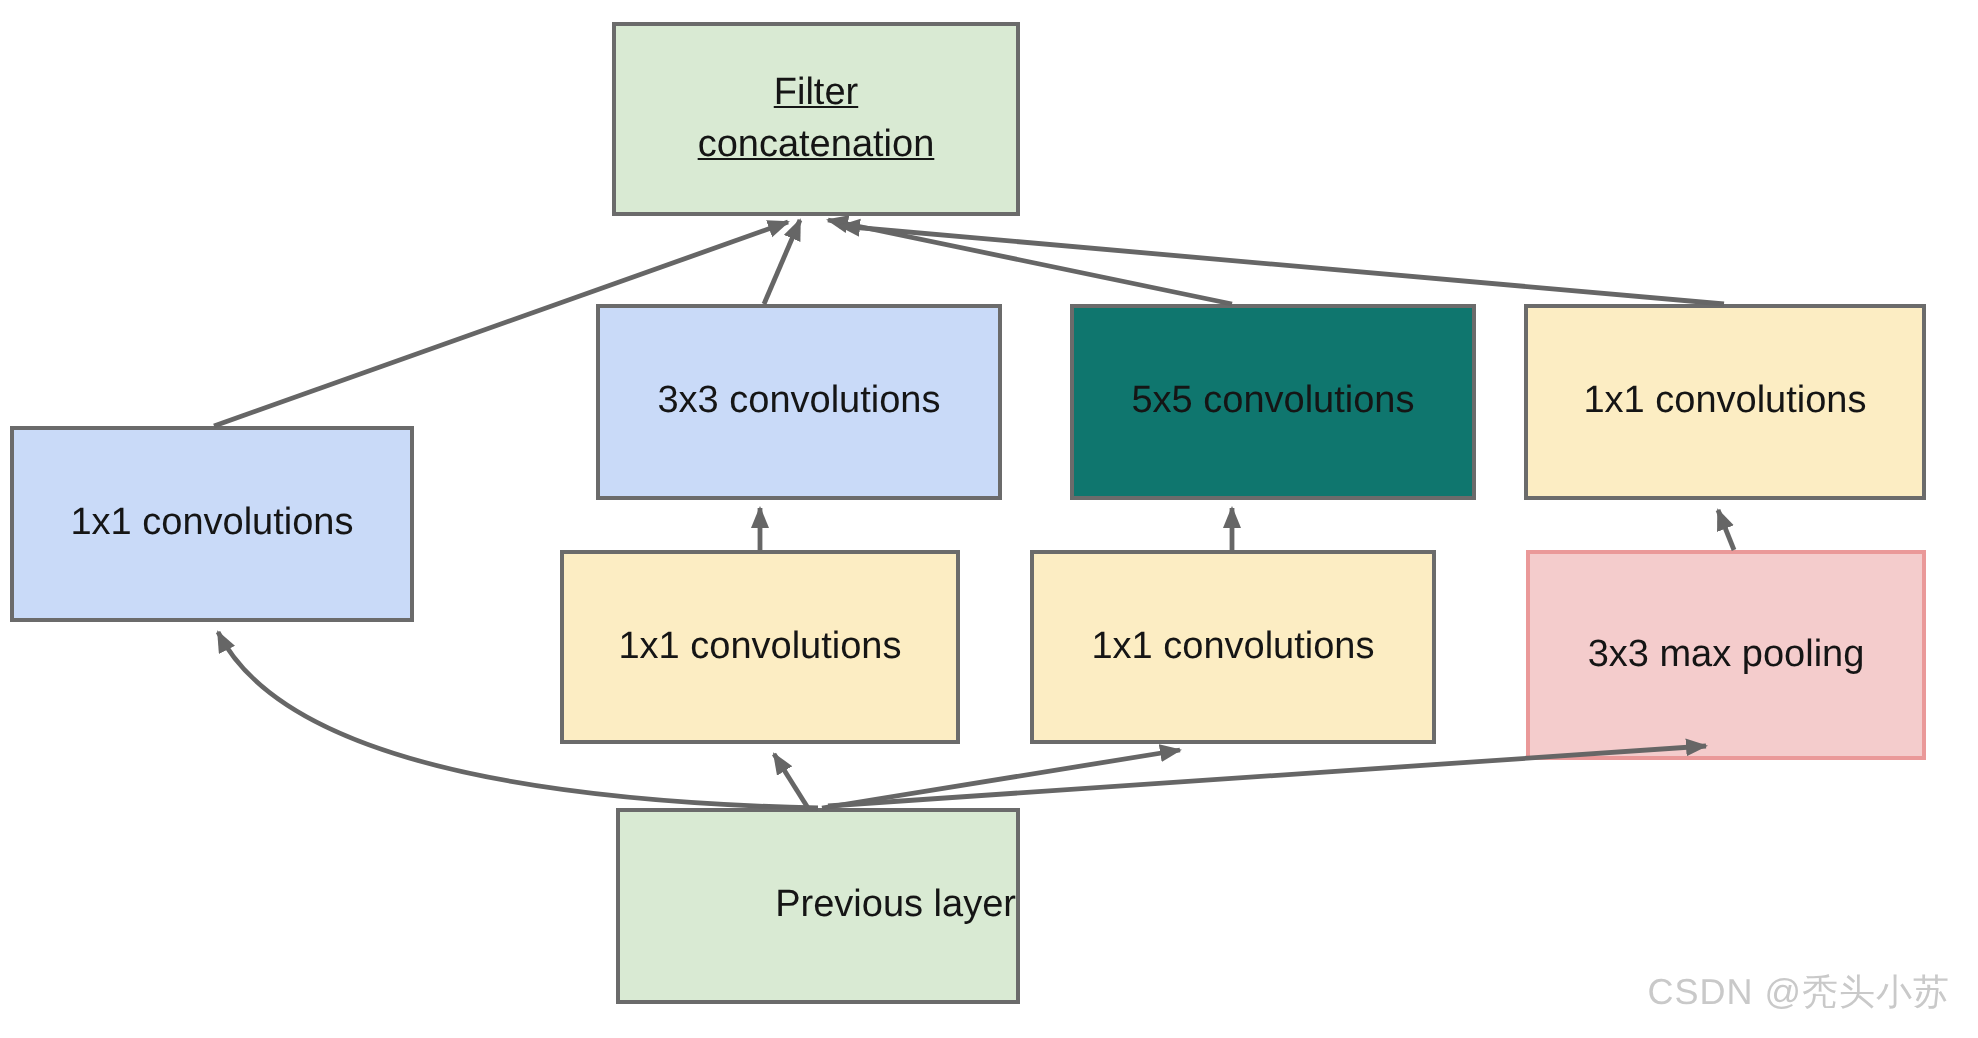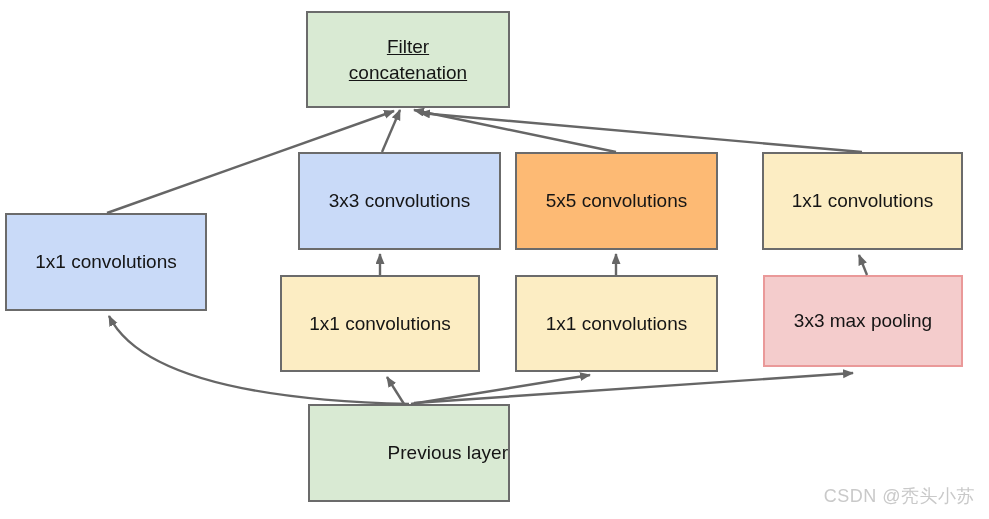--- a/index.html
+++ b/index.html
@@ -44,21 +44,21 @@
     z-index: 1;
   }
   
   .n0 { left: 306px; top: 11px;  width: 204px; height: 97px; text-decoration: underline; }
   .n1 { left: 5px;   top: 213px; width: 202px; height: 98px; }
   .n2 { left: 282px; top: 152px; width: 203px; height: 98px; margin-left: 16px; }
   .n3 { left: 515px; top: 152px; width: 203px; height: 98px; }
   .n4 { left: 762px; top: 152px; width: 201px; height: 98px; }
   .n5 { left: 280px; top: 275px; width: 200px; height: 97px; }
   .n6 { left: 515px; top: 275px; width: 203px; height: 97px; }
-  .n7 { left: 763px; top: 275px; width: 200px; height: 92px; }
+  .n7 { left: 763px; top: 275px; width: 200px; height: 105px; }
   .n8 { left: 308px; top: 404px; width: 202px; height: 98px; justify-content: flex-end; }
   .watermark {
     position: absolute;
     right: 14px;
     top: 484px;
     font-size: 18px;
     color: #c9c9c9;
     text-shadow: 1px 1px 1px #ffffff;
     z-index: 3;
     letter-spacing: 0.5px;
@@ -94,21 +94,21 @@
   </div>
 
   <div class="node n1" style="background: rgb(201, 218, 248); border-color: rgb(107, 107, 107);">
     <span>1x1 convolutions</span>
   </div>
 
   <div class="node n2" style="background: rgb(201, 218, 248); border-color: rgb(107, 107, 107);">
     <span>3x3 convolutions</span>
   </div>
 
-  <div class="node n3" style="background: #fdba74; border-color: rgb(107, 107, 107);">
+  <div class="node n3" style="background: #0f766e; border-color: rgb(107, 107, 107); margin-left: 20px;">
     <span>5x5 convolutions</span>
   </div>
 
   <div class="node n4" style="background: rgb(252, 237, 195); border-color: rgb(107, 107, 107);">
     <span>1x1 convolutions</span>
   </div>
 
   <div class="node n5" style="background: rgb(252, 237, 195); border-color: rgb(107, 107, 107);">
     <span>1x1 convolutions</span>
   </div>

